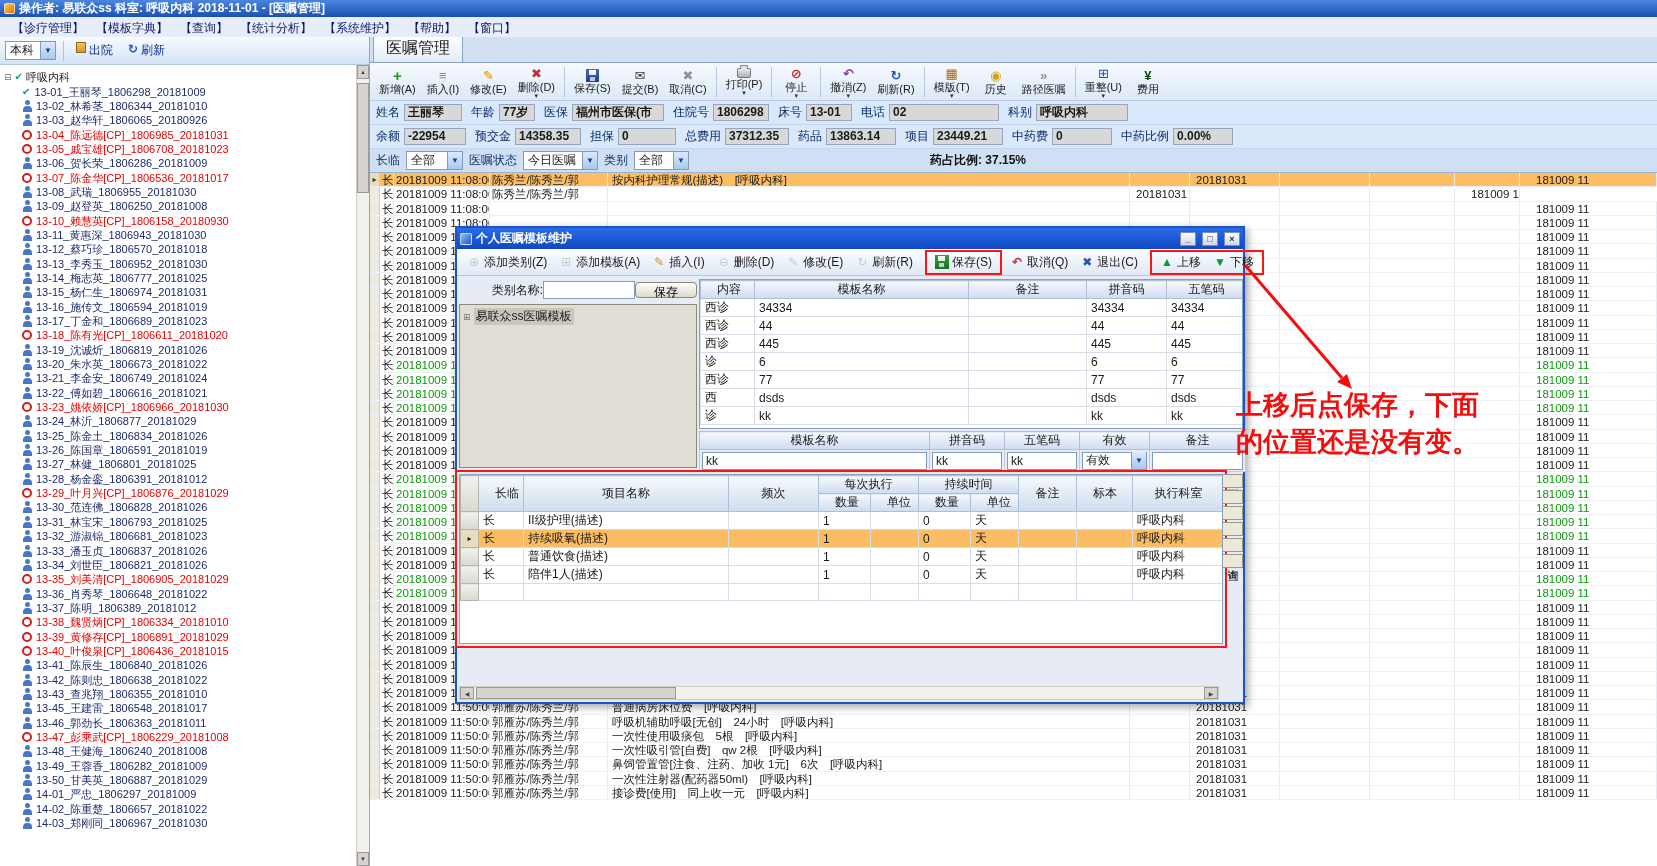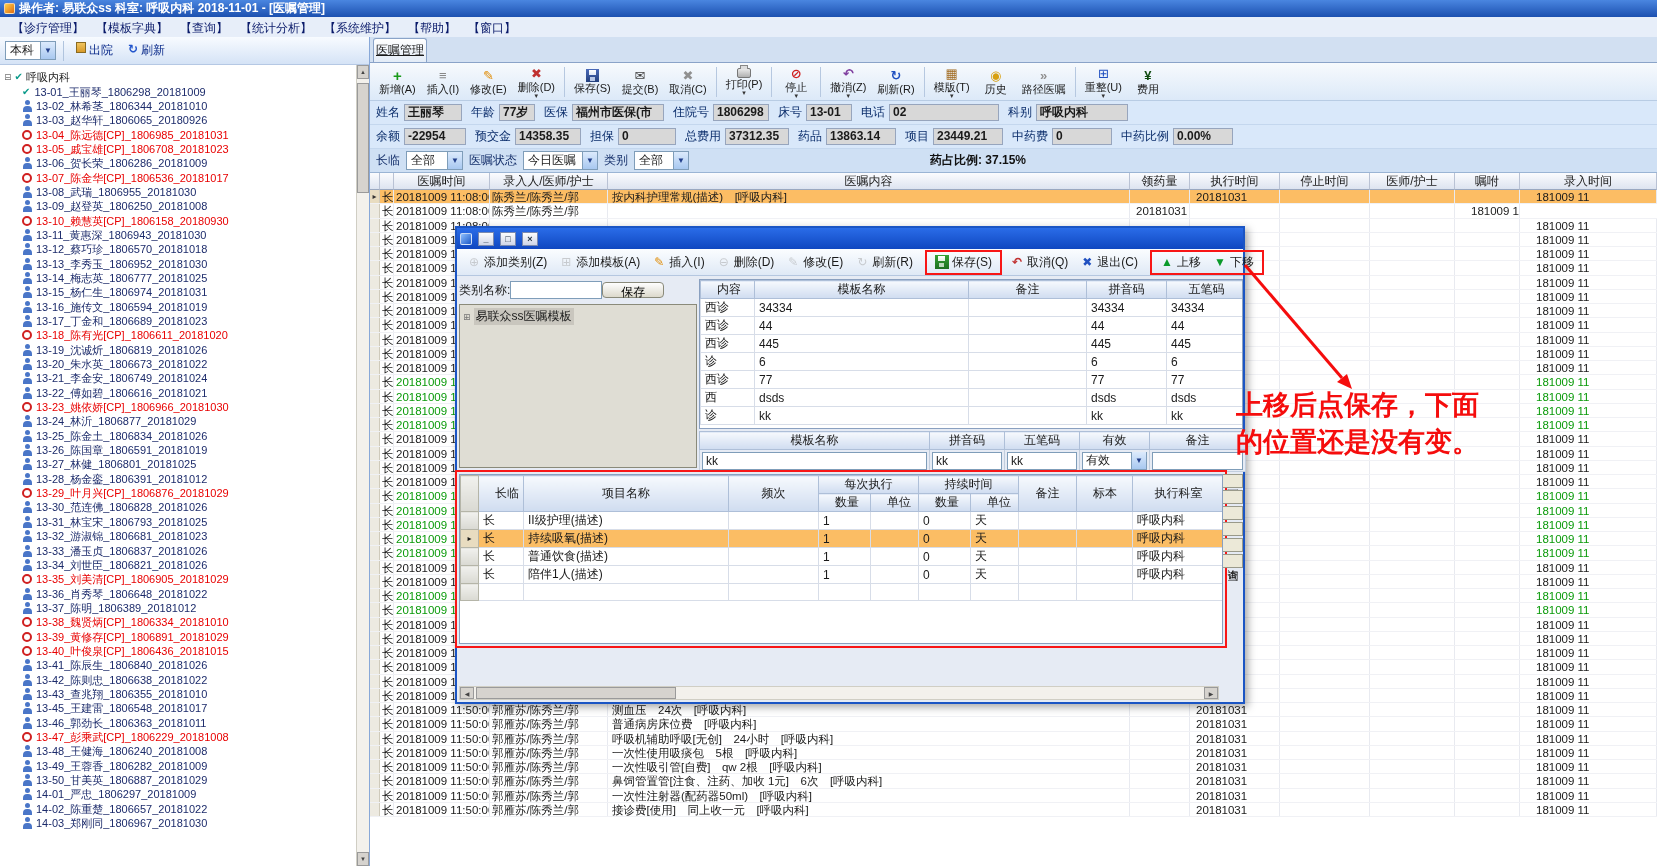--- a/index.html
+++ b/index.html
@@ -40,21 +40,21 @@
 .pt-ic.check{color:#0a9a8a;font-size:10px;font-weight:bold;}
 .vscroll{position:absolute;top:28px;right:0;bottom:0;width:13px;background:#f3f1ec;border-left:1px solid #d0cec4;}
 .sb-btn{height:14px;background:#d6d3ce;border:1px solid #9a9a9a;font-size:6px;display:flex;align-items:center;justify-content:center;color:#444;}
 .sb-btn.down{position:absolute;bottom:0;left:0;right:0;}
 .sb-btn.up{position:absolute;top:0;left:0;right:0;}
 .sb-thumb{position:absolute;top:18px;left:0;right:0;height:110px;background:#d6d3ce;border:1px solid #9a9a9a;}
 
 
 .right-panel{flex:1;position:relative;background:#d2e0f2;overflow:hidden;}
 .tabstrip{height:26px;background:#d2e0f2;border-bottom:1px solid #8aa3c8;display:flex;align-items:flex-end;padding-left:3px;}
-.tab{padding:3px 2px;background:linear-gradient(#ffffff,#e3ecf7);border:1px solid #8aa3c8;border-bottom:none;border-radius:3px 3px 0 0;font-size:12px;text-decoration:underline;}
+.tab{padding:3px 12px;background:linear-gradient(#ffffff,#e3ecf7);border:1px solid #8aa3c8;border-bottom:none;border-radius:3px 3px 0 0;font-size:16px;}
 .toolbar{height:38px;background:linear-gradient(#f7fafd,#dce9f8);border-bottom:1px solid #b8cce4;display:flex;align-items:center;gap:1px;padding:0 4px;overflow:hidden;}
 .tbtn{display:flex;flex-direction:column;align-items:center;justify-content:center;padding:1px 5px;min-width:40px;cursor:default;}
 .ticon{width:16px;height:15px;display:flex;align-items:center;justify-content:center;font-size:13px;line-height:15px;}
 .tlabel{font-size:11px;line-height:12px;white-space:nowrap;}
 .tarrow{font-size:7px;color:#333;line-height:5px;}
 .tsep{width:1px;height:30px;background:#b6c8e0;margin:0 3px;}
 .i-new{color:#1a9a1a;font-weight:bold;font-size:15px;}
 .i-insert{color:#888;}
 .i-edit,.i-insert2{color:#e08a00;}
 .i-delete{color:#c03030;}
@@ -126,21 +126,21 @@
 .dlg-title{flex:1;white-space:nowrap;overflow:hidden;}
 .win-btn{width:16px;height:14px;margin-left:2px;background:linear-gradient(#fdfdfd,#cfd6e8);border:1px solid #7a8ab0;font-size:9px;line-height:12px;text-align:center;color:#234;}
 .dlg-toolbar{height:27px;background:linear-gradient(#fbfdff,#dfe9f6);border-bottom:1px solid #b5c7e0;display:flex;align-items:center;padding:0 4px;font-size:12px;}
 .dtb{display:inline-flex;align-items:center;gap:3px;padding:1px 6px;white-space:nowrap;cursor:default;}
 .dtb.disabled .dticon{opacity:.45;}
 .dticon{width:14px;height:14px;display:flex;align-items:center;justify-content:center;font-size:12px;}
 .dsep{width:1px;height:20px;background:#b6c8e0;margin:0 2px;}
 .red-wrap{display:inline-flex;align-items:center;border:2px solid #f81616;padding:1px 2px;margin:0 2px;}
 .dlg-body{position:absolute;top:48px;left:0;right:0;bottom:0;background:#e6ebf4;}
 .cat-pane{position:absolute;left:2px;top:3px;width:238px;height:192px;}
-.cat-row{display:flex;align-items:center;height:22px;}
+.cat-row{display:flex;align-items:center;height:22px;justify-content:flex-end;}
 .dinput{width:92px;height:18px;border:1px solid #7f9db9;background:#fff;font-size:12px;padding:0 2px;}
 .dbtn{height:16px;padding:1px 18px;background:linear-gradient(#fefefe,#dcd9cc);border:1px solid #8a8a7a;border-radius:4px;font-size:12px;}
 .dtree{margin-top:3px;height:164px;background:#dfddd4;border:1px solid #8a8a7a;padding:3px;font-size:12px;}
 .dnode{display:inline-flex;align-items:center;gap:3px;}
 .dnode .nlabel{background:#c9c6be;padding:0 2px;}
 .right-pane{position:absolute;left:242px;top:3px;width:544px;height:192px;}
 .gridbox{height:150px;background:#fff;border:1px solid #8aa0c0;overflow:hidden;}
 .dtable{border-collapse:collapse;table-layout:fixed;width:100%;background:#fff;font-size:12px;}
 .dtable th{background:linear-gradient(#f6f9fd,#cfdcf0);border:1px solid #aebfd8;font-weight:normal;height:18px;padding:0 16px;overflow:hidden;white-space:nowrap;}
 .dtable td{border:1px solid #d7dde8;height:18px;padding:0 4px;overflow:hidden;white-space:nowrap;}
@@ -588,33 +588,20 @@
         </span>
         <span class="flabel">类别</span>
         <span class="fcombo fc3">
           <span class="cval">全部</span>
           <span class="combo-arrow">▼</span>
         </span>
         <span class="ratio">药占比例: 37.15%</span>
       </div>
 
       <div class="ordertable">
-        <div class="othead" id="othead">
-            <span class="hcell c0"></span>
-            <span class="hcell c1"></span>
-            <span class="hcell c2">医嘱时间</span>
-            <span class="hcell c3">录入人/医师/护士</span>
-            <span class="hcell c4">医嘱内容</span>
-            <span class="hcell c5">领药量</span>
-            <span class="hcell c6">执行时间</span>
-            <span class="hcell c7">停止时间</span>
-            <span class="hcell c8">医师/护士</span>
-            <span class="hcell c9">嘱咐</span>
-            <span class="hcell c10">录入时间</span>
-          </div>
         <div id="otbody">
             <div class="orow selected">
               <span class="ocell c0">▸</span>
               <span class="ocell c1">长</span>
               <span class="ocell c2">20181009 11:08:00</span>
               <span class="ocell c3">陈秀兰/陈秀兰/郭</span>
               <span class="ocell c4">按内科护理常规(描述)　[呼吸内科]</span>
               <span class="ocell c5"></span>
               <span class="ocell c6">20181031</span>
               <span class="ocell c7"></span>
@@ -1179,20 +1166,21 @@
               <span class="ocell c8"></span>
               <span class="ocell c9"></span>
               <span class="ocell c10">181009 11</span>
             </div>
           </div>
       </div>
 
       <div class="dialog">
         <div class="dlg-titlebar">
           <span class="dlg-icon"></span>
+          <span class="dlg-title">个人医嘱模板维护</span>
           <span class="win-btn">_</span>
           <span class="win-btn">□</span>
           <span class="win-btn">×</span>
         </div>
         <div class="dlg-toolbar" id="dlg-toolbar">
             <span class="dtb disabled">
               <span class="dticon i-add-category">⊕</span>
               <span>添加类别(Z)</span>
             </span>
             <span class="dtb disabled">

